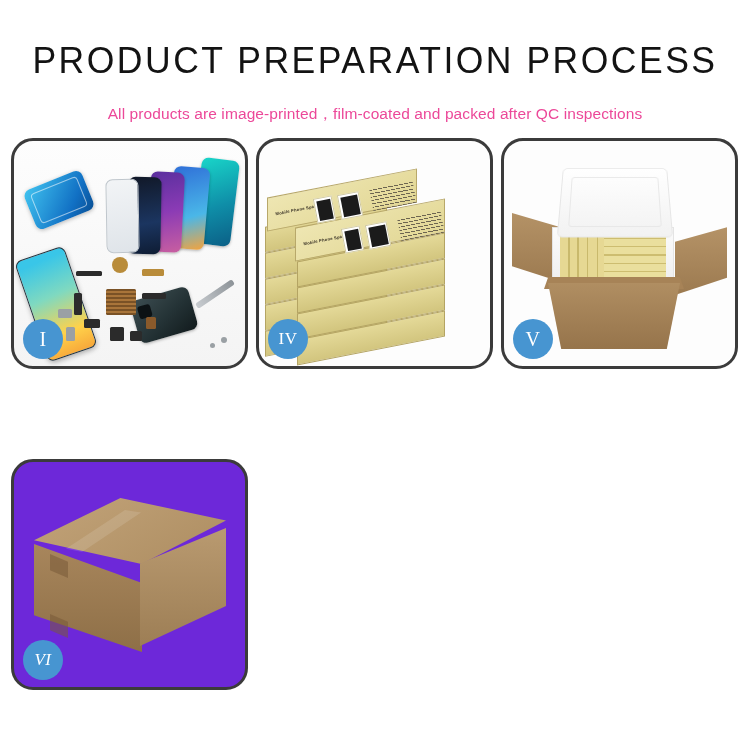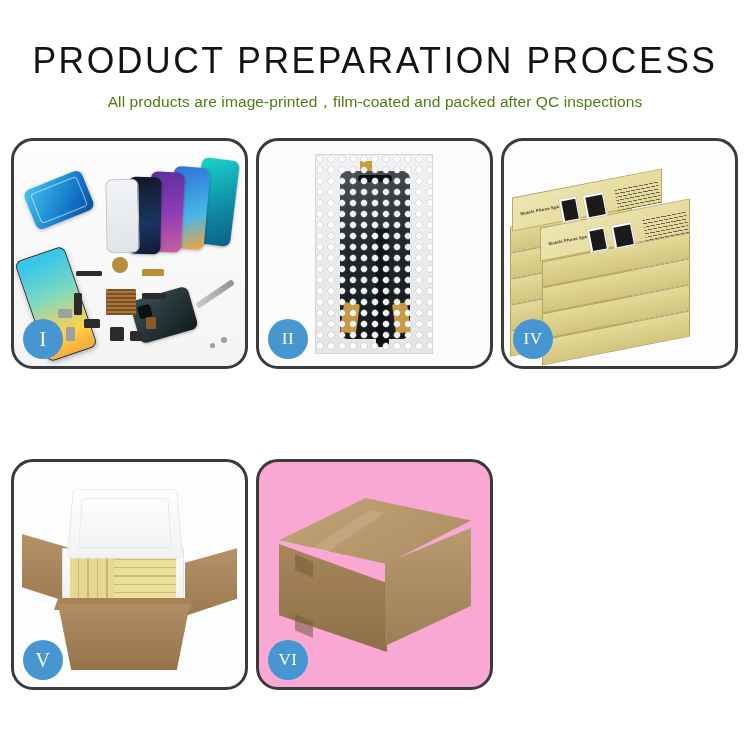--- a/index.html
+++ b/index.html
@@ -16,25 +16,25 @@
   #title {
     font-family:"Liberation Sans", sans-serif;
     font-size:37px;
     font-weight:400;
     letter-spacing:2.6px;
     color:#131313;
     line-height:1.02;
     transform:scaleX(0.96);
   }
   #subtitle {
-    margin-top:12px;
+    margin-top:24px;
     font-size:15.5px;
     font-weight:400;
     letter-spacing:0.1px;
-    color:#4d7c0f;
+    color:#ec4899;
   }
 
   
   #grid {
     position:absolute;
     top:138px; left:11px;
     width:728px; height:552px;
     display:grid;
     grid-template-columns:repeat(3, 237px);
     grid-template-rows:repeat(2, 231px);
@@ -208,21 +208,21 @@
     background:repeating-linear-gradient(90deg,#e6d893 0 8px,#c9b96c 8px 9.5px); }
   .ybars5b { position:absolute; left:100px; top:96px; width:62px; height:42px;
     background:repeating-linear-gradient(0deg,#eadf9d 0 7px,#cdbd70 7px 8.2px); }
   .cartonFront5 { position:absolute; left:44px; top:142px; width:132px; height:66px;
     background:linear-gradient(#b08e62,#96744b);
     clip-path:polygon(0 0,100% 0,90% 100%,10% 100%); }
   .cartonRim5 { position:absolute; left:40px; top:136px; width:140px; height:12px;
     background:#a78357; clip-path:polygon(3% 0,97% 0,100% 100%,0 100%); }
 
   
-  .p6 { background:#f9a8d4; }
+  .p6 { background:#6d28d9;font-style:italic; }
   .c6top { position:absolute; left:20px; top:36px; width:192px; height:66px;
     background:linear-gradient(150deg,#c2a379,#ad8d61);
     clip-path:polygon(45% 0,100% 34%,56% 100%,0 64%); }
   .c6left { position:absolute; left:20px; top:82px; width:108px; height:108px;
     background:linear-gradient(#a8865c,#8e6f47);
     clip-path:polygon(0 0,100% 36%,100% 100%,0 66%); }
   .c6right { position:absolute; left:126px; top:66px; width:86px; height:118px;
     background:linear-gradient(#b99a70,#9d7e55);
     clip-path:polygon(0 30%,100% 0,100% 66%,0 100%); }
   .c6seam { position:absolute; left:52px; top:48px; width:134px; height:42px;
@@ -265,34 +265,20 @@
       <div class="prt silv" style="left:52px;top:186px;width:9px;height:14px;"></div>
       <div class="prt dark" style="left:96px;top:186px;width:14px;height:14px;"></div>
       <div class="prt dark" style="left:116px;top:190px;width:12px;height:10px;"></div>
       <div class="driver"></div>
       <div class="prt silv round" style="right:18px;top:196px;width:6px;height:6px;"></div>
       <div class="prt silv round" style="right:30px;top:202px;width:5px;height:5px;"></div>
     </div>
     <div class="badge">I</div>
   </div>
 
-  <div class="panel p2">
-    <div class="photo">
-      <div class="bagwrap">
-        <div class="lcd">
-          <div class="flexstrip"></div>
-        </div>
-        <div class="tapeC"></div>
-        <div class="tapeA"></div>
-        <div class="tapeB"></div>
-        <div class="bubbles"></div>
-      </div>
-    </div>
-    <div class="badge wide">II</div>
-  </div>
 
 
   <div class="panel p4">
     <div class="photo">
       <div class="slabL" style="top:178px;"></div>
       <div class="slabR" style="top:184px;"></div>
       <div class="slabL" style="top:152px;"></div>
       <div class="slabR" style="top:158px;"></div>
       <div class="slabL" style="top:126px;"></div>
       <div class="slabR" style="top:132px;"></div>

